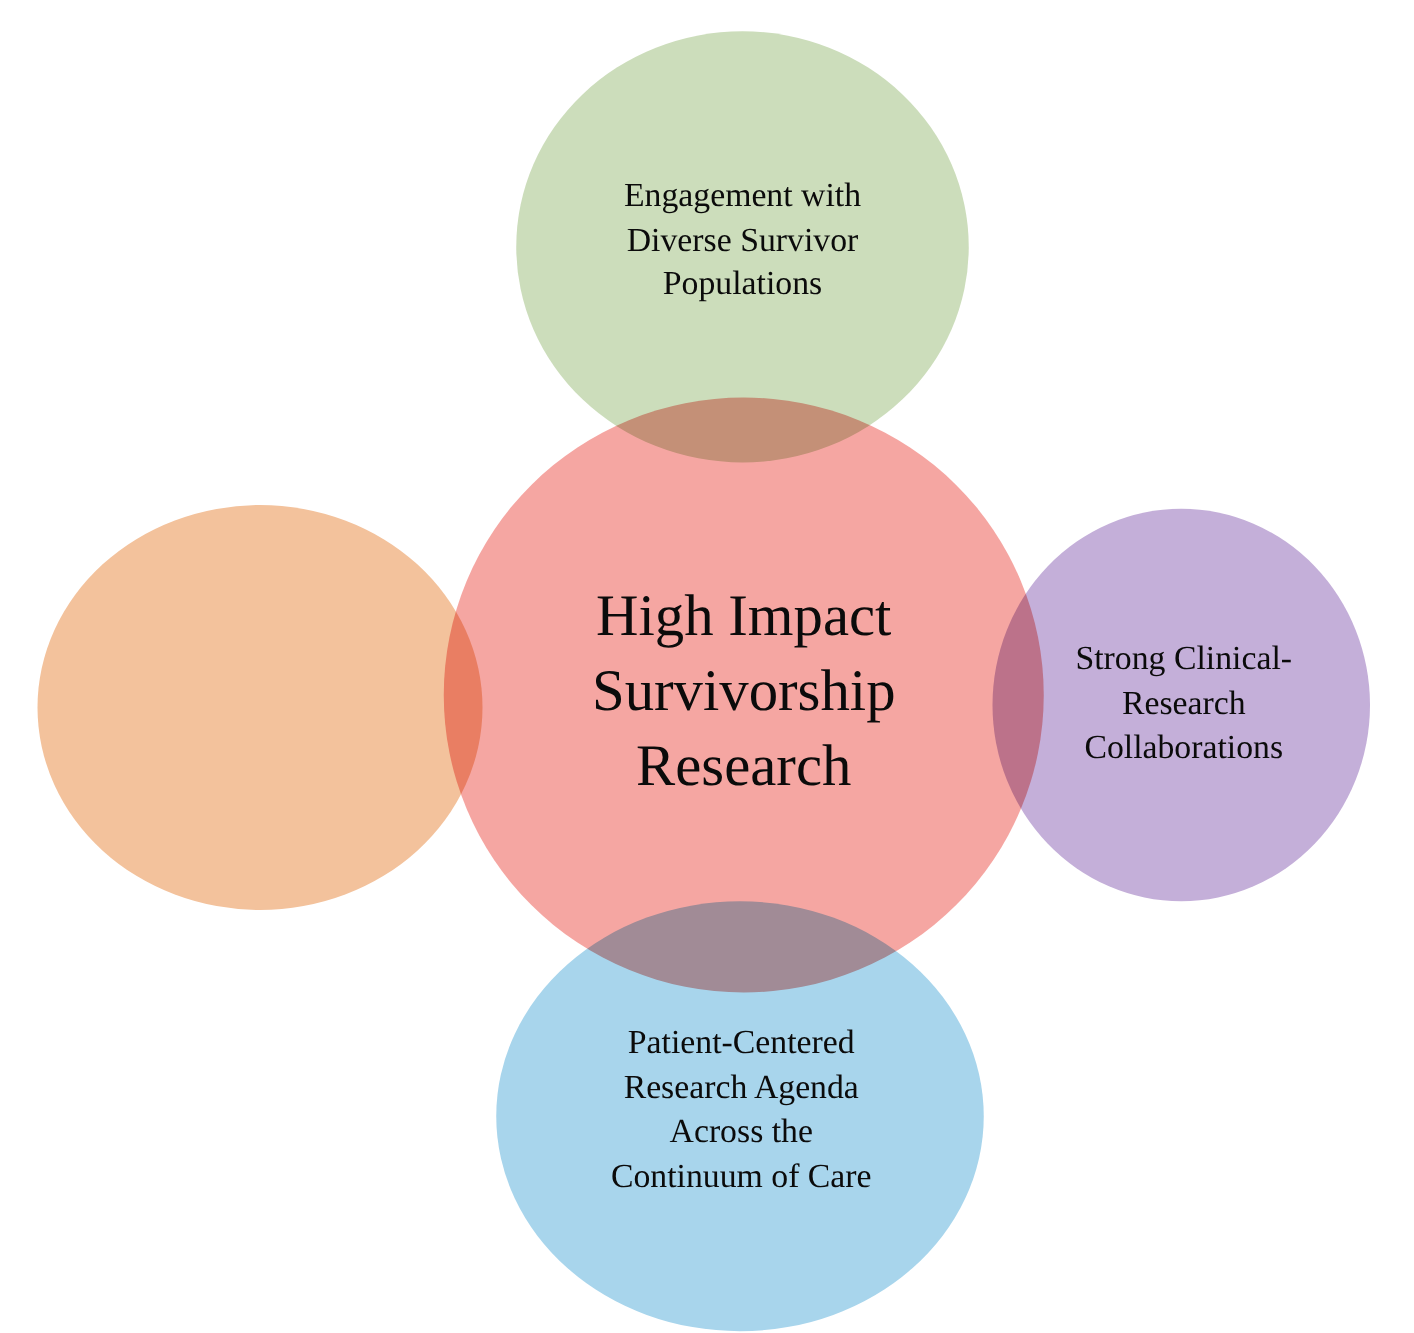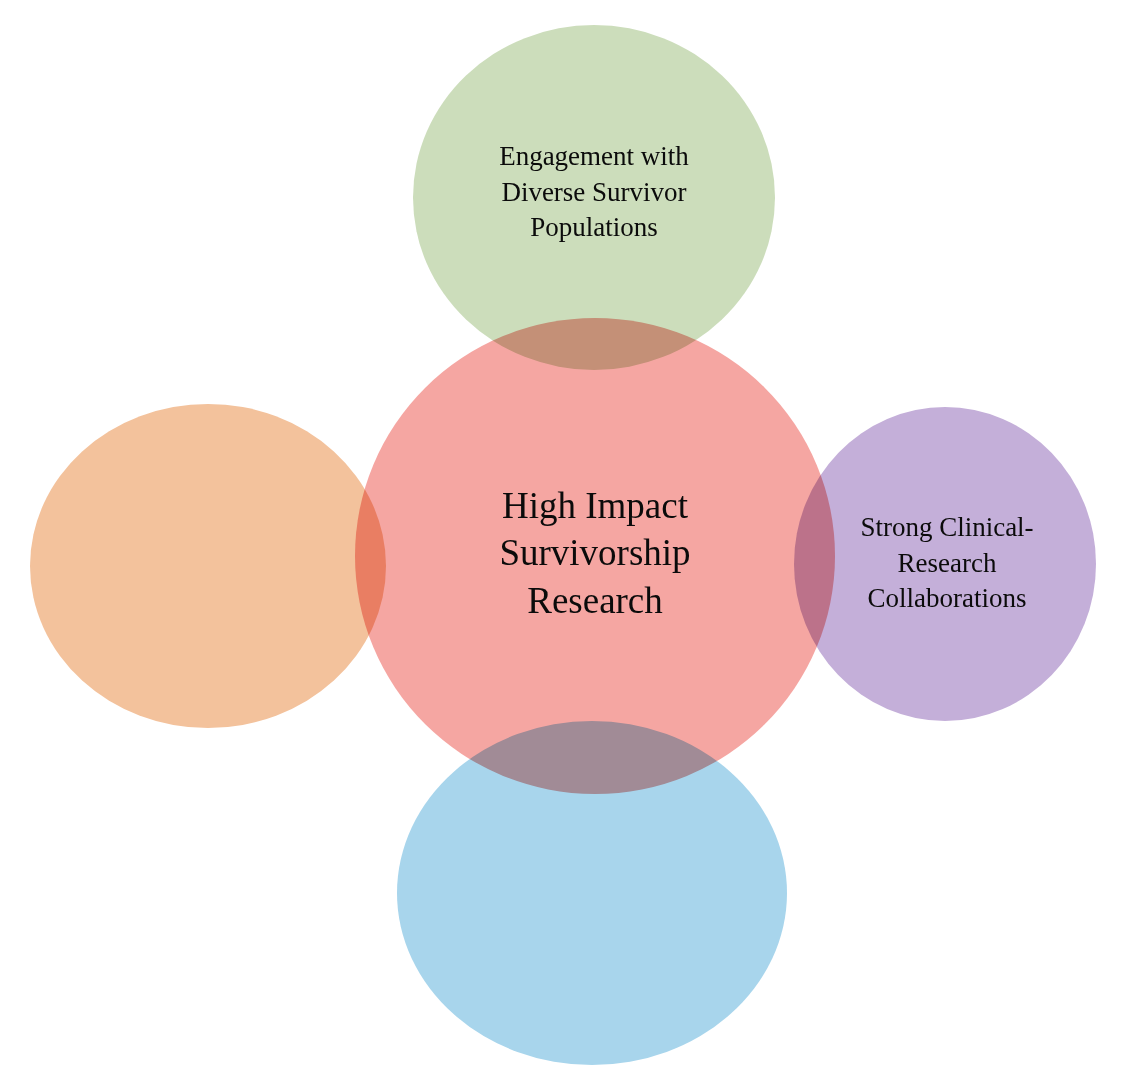--- a/index.html
+++ b/index.html
@@ -39,21 +39,21 @@
     transform: translate(-50%, -50%);
     text-align: center;
     white-space: pre-line;
     line-height: 1.32;
     font-size: 27px;
     color: #0b0b0b;
     width: 420px;
     pointer-events: none;
   }
   .label-top    { left: 594px; top: 192px; }
-  .label-center { left: 595px; top: 553px; font-size: 37px; line-height: 1.28; }
+  .label-center { left: 595px; top: 553px; font-size: 47px; line-height: 1.28; }
   .label-left   { left: 228px; top: 567px; }
   .label-right  { left: 947px; top: 563px; }
   .label-bottom { left: 593px; top: 888px; }
 </style>
 </head>
 <body>
 
 <div class="canvas">
 
   <div class="circle-layer">
@@ -70,14 +70,18 @@
 
 
   <div class="label label-center">High Impact
 Survivorship
 Research</div>
 
   <div class="label label-right">Strong Clinical-
 Research
 Collaborations</div>
 
+  <div class="label label-bottom">Patient-Centered
+Research Agenda
+Across the
+Continuum of Care</div>
 
 </div>
 
 </body></html>

